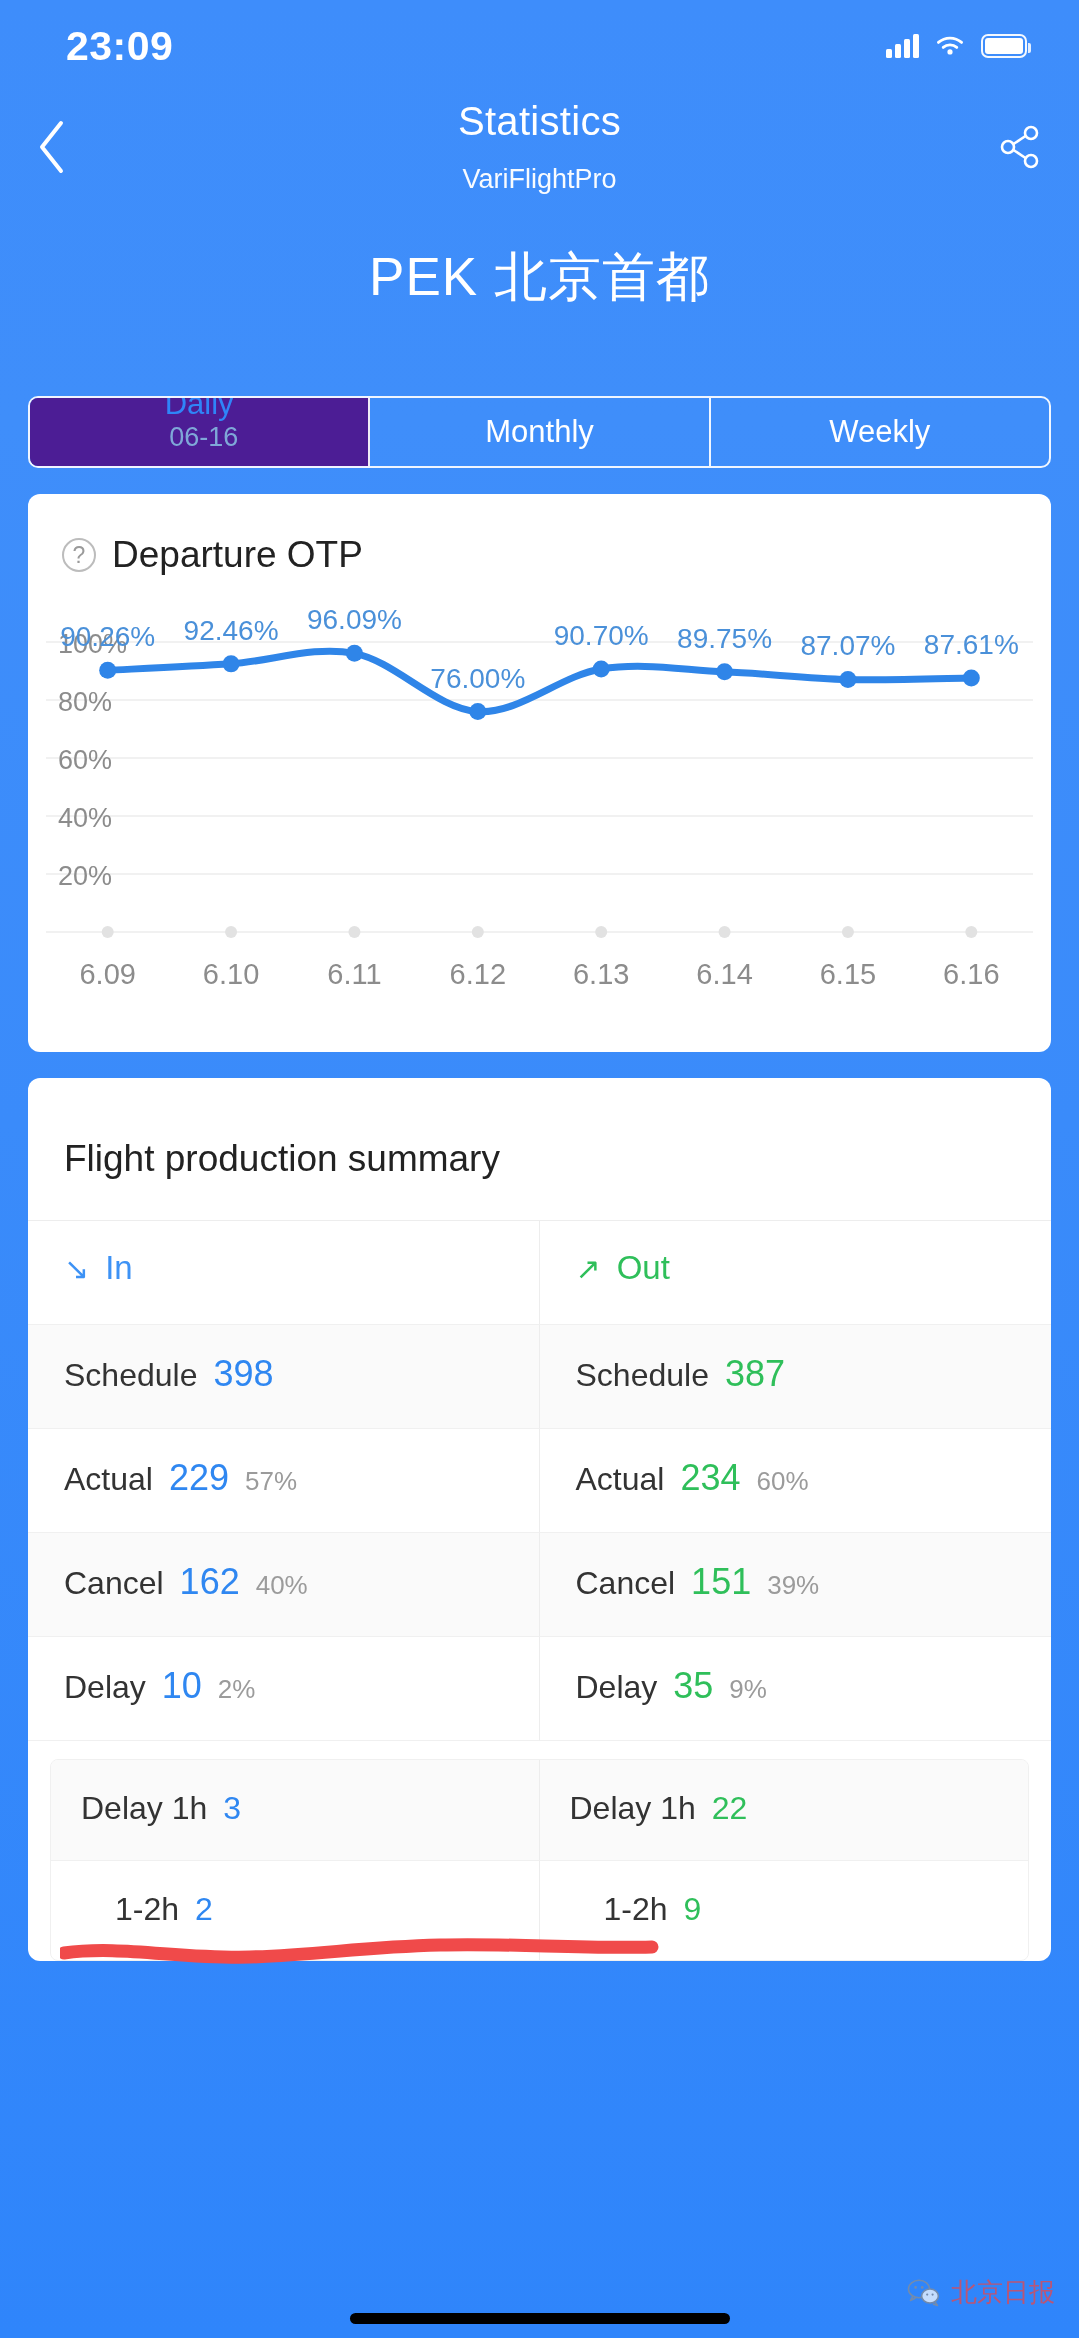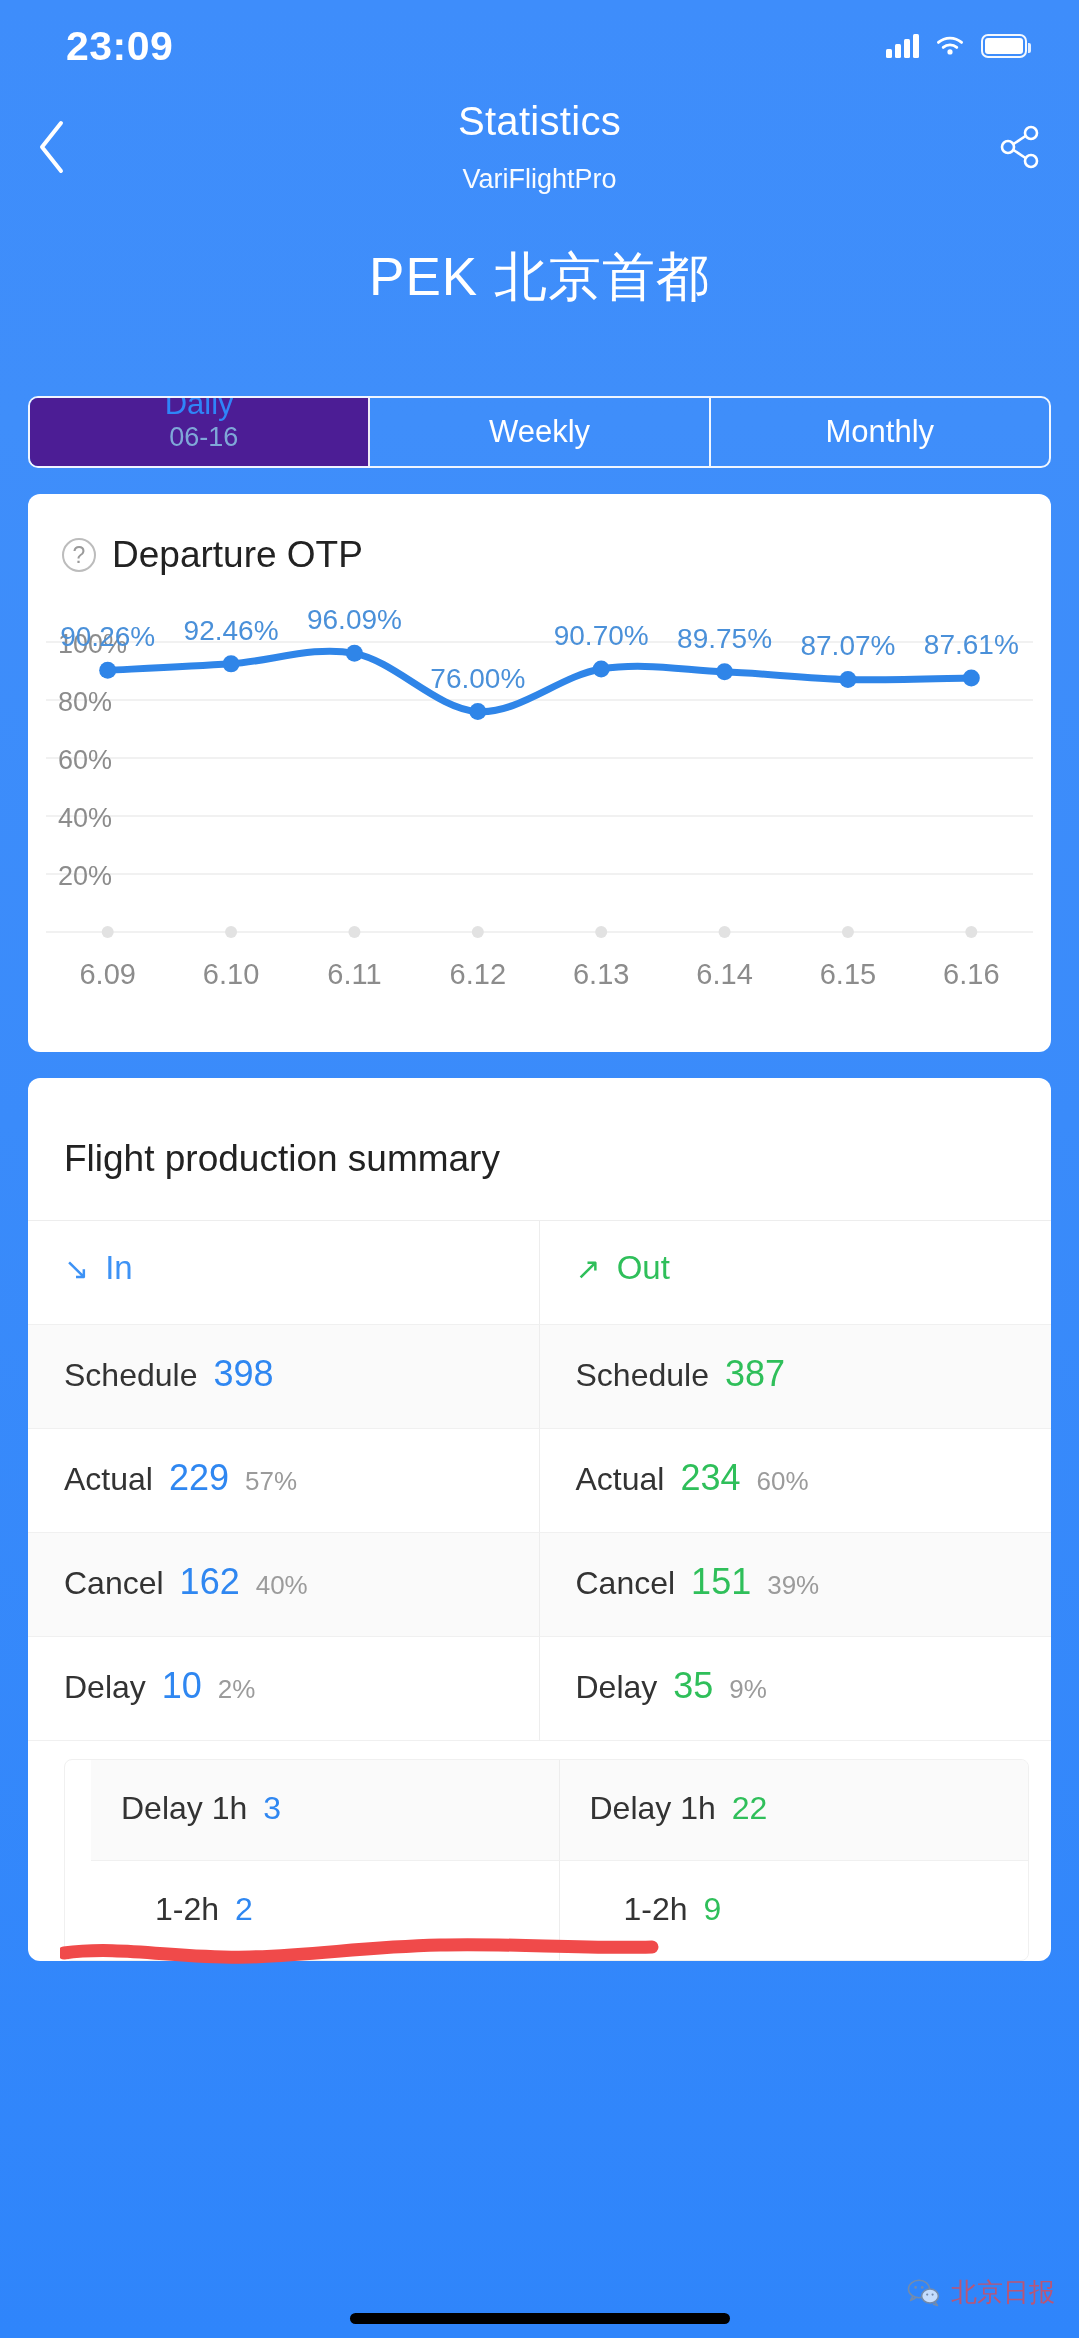--- a/index.html
+++ b/index.html
@@ -174,25 +174,24 @@
   .val.in { color: #2f87f1; }
   .val.out { color: #2fbf5a; }
   .arrow { font-size: 30px; }
   .arrow.in { color: #3d92f5; }
   .arrow.out { color: #2fbf5a; }
   .hdr-label { font-size: 33px; }
   .hdr-label.in { color: #3d92f5; }
   .hdr-label.out { color: #2fbf5a; }
 
   .subpanel {
-    margin: 18px 22px 0 36px;
+    margin: 18px 22px 0 22px;
     border: 1px solid #f0f0f0;
     border-radius: 8px;
     overflow: hidden;
-    padding-left: 26px;
   }
   .subgrid { display: grid; grid-template-columns: 1fr 1fr; }
   .subcell {
     padding: 30px 30px;
     font-size: 32px;
     color: #333;
     display:flex; align-items: baseline; gap: 16px;
     min-height: 100px;
   }
   .subcell.shaded { background: #fafafa; }
@@ -282,24 +281,24 @@
 
 <div class="airport">PEK 北京首都</div>
 
 <div class="segmented">
   <div class="seg active">
     <span>Daily</span>
     <span class="seg-date">06-16</span>
     <span class="chev">⌄</span>
   </div>
   <div class="seg">
+    <span>Monthly</span>
+  </div>
+  <div class="seg">
     <span>Weekly</span>
-  </div>
-  <div class="seg">
-    <span>Monthly</span>
   </div>
 </div>
 
 <div class="card">
   <div class="card-title">
     <span class="help-icon">?</span>
     <span>Departure OTP</span>
   </div>
   <div class="chart-wrap">
     <svg class="chart-svg" viewBox="0 0 1023 450" preserveAspectRatio="none">

